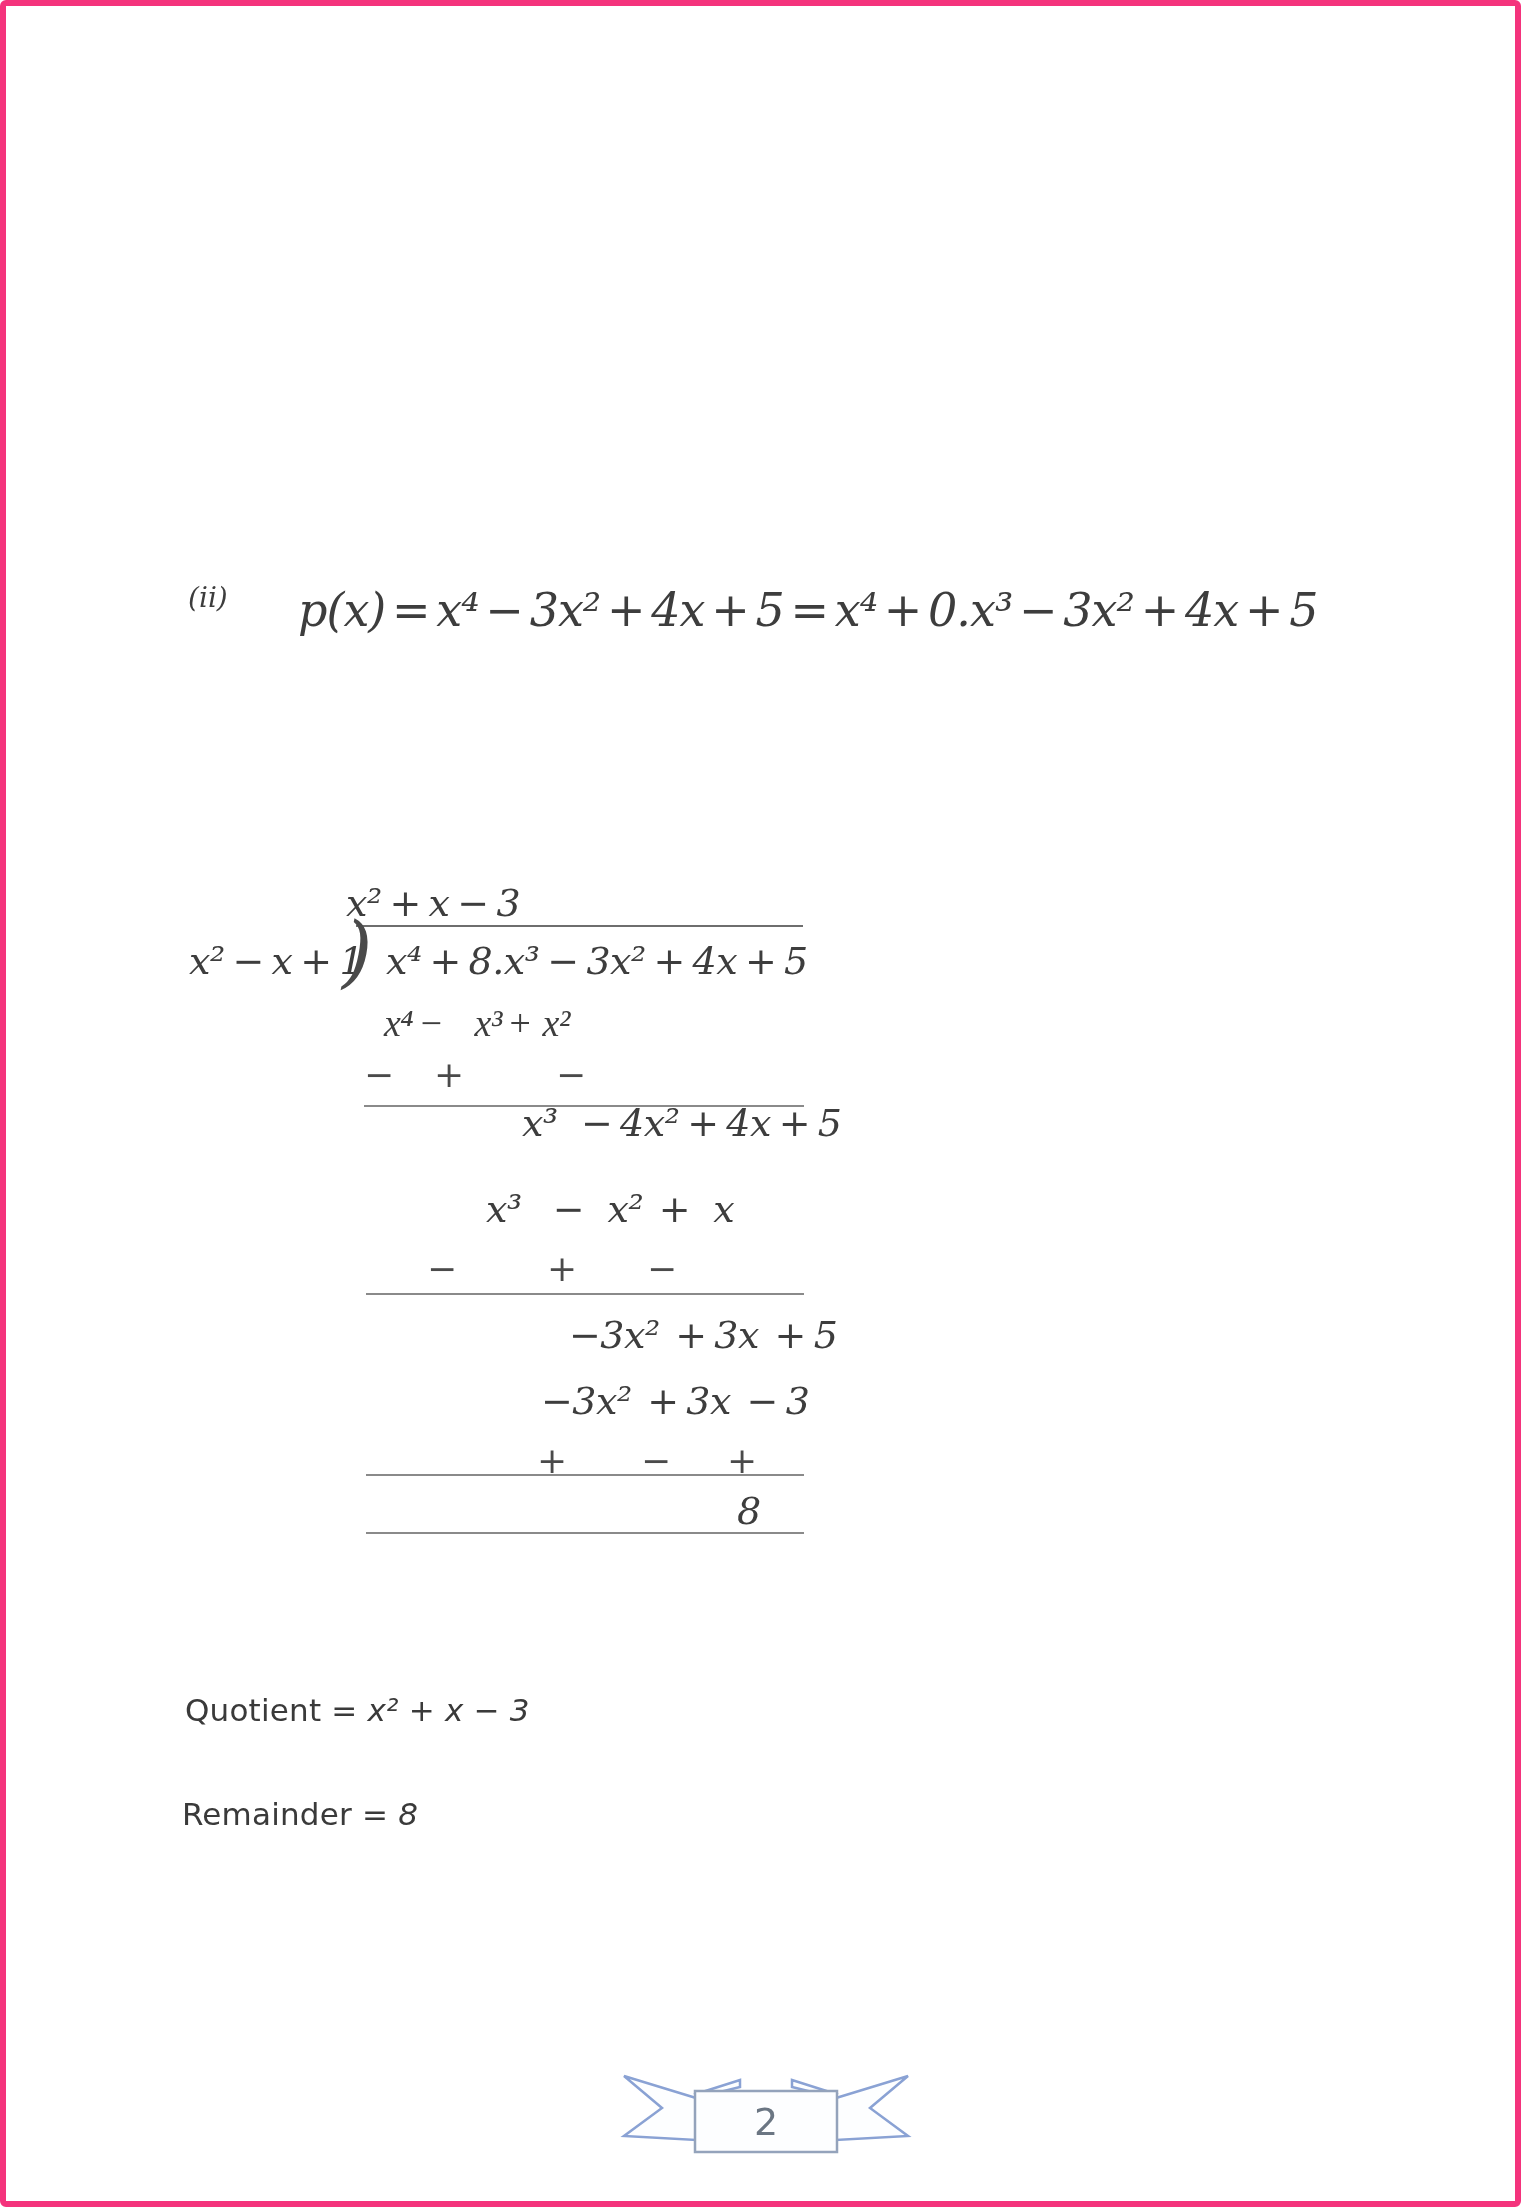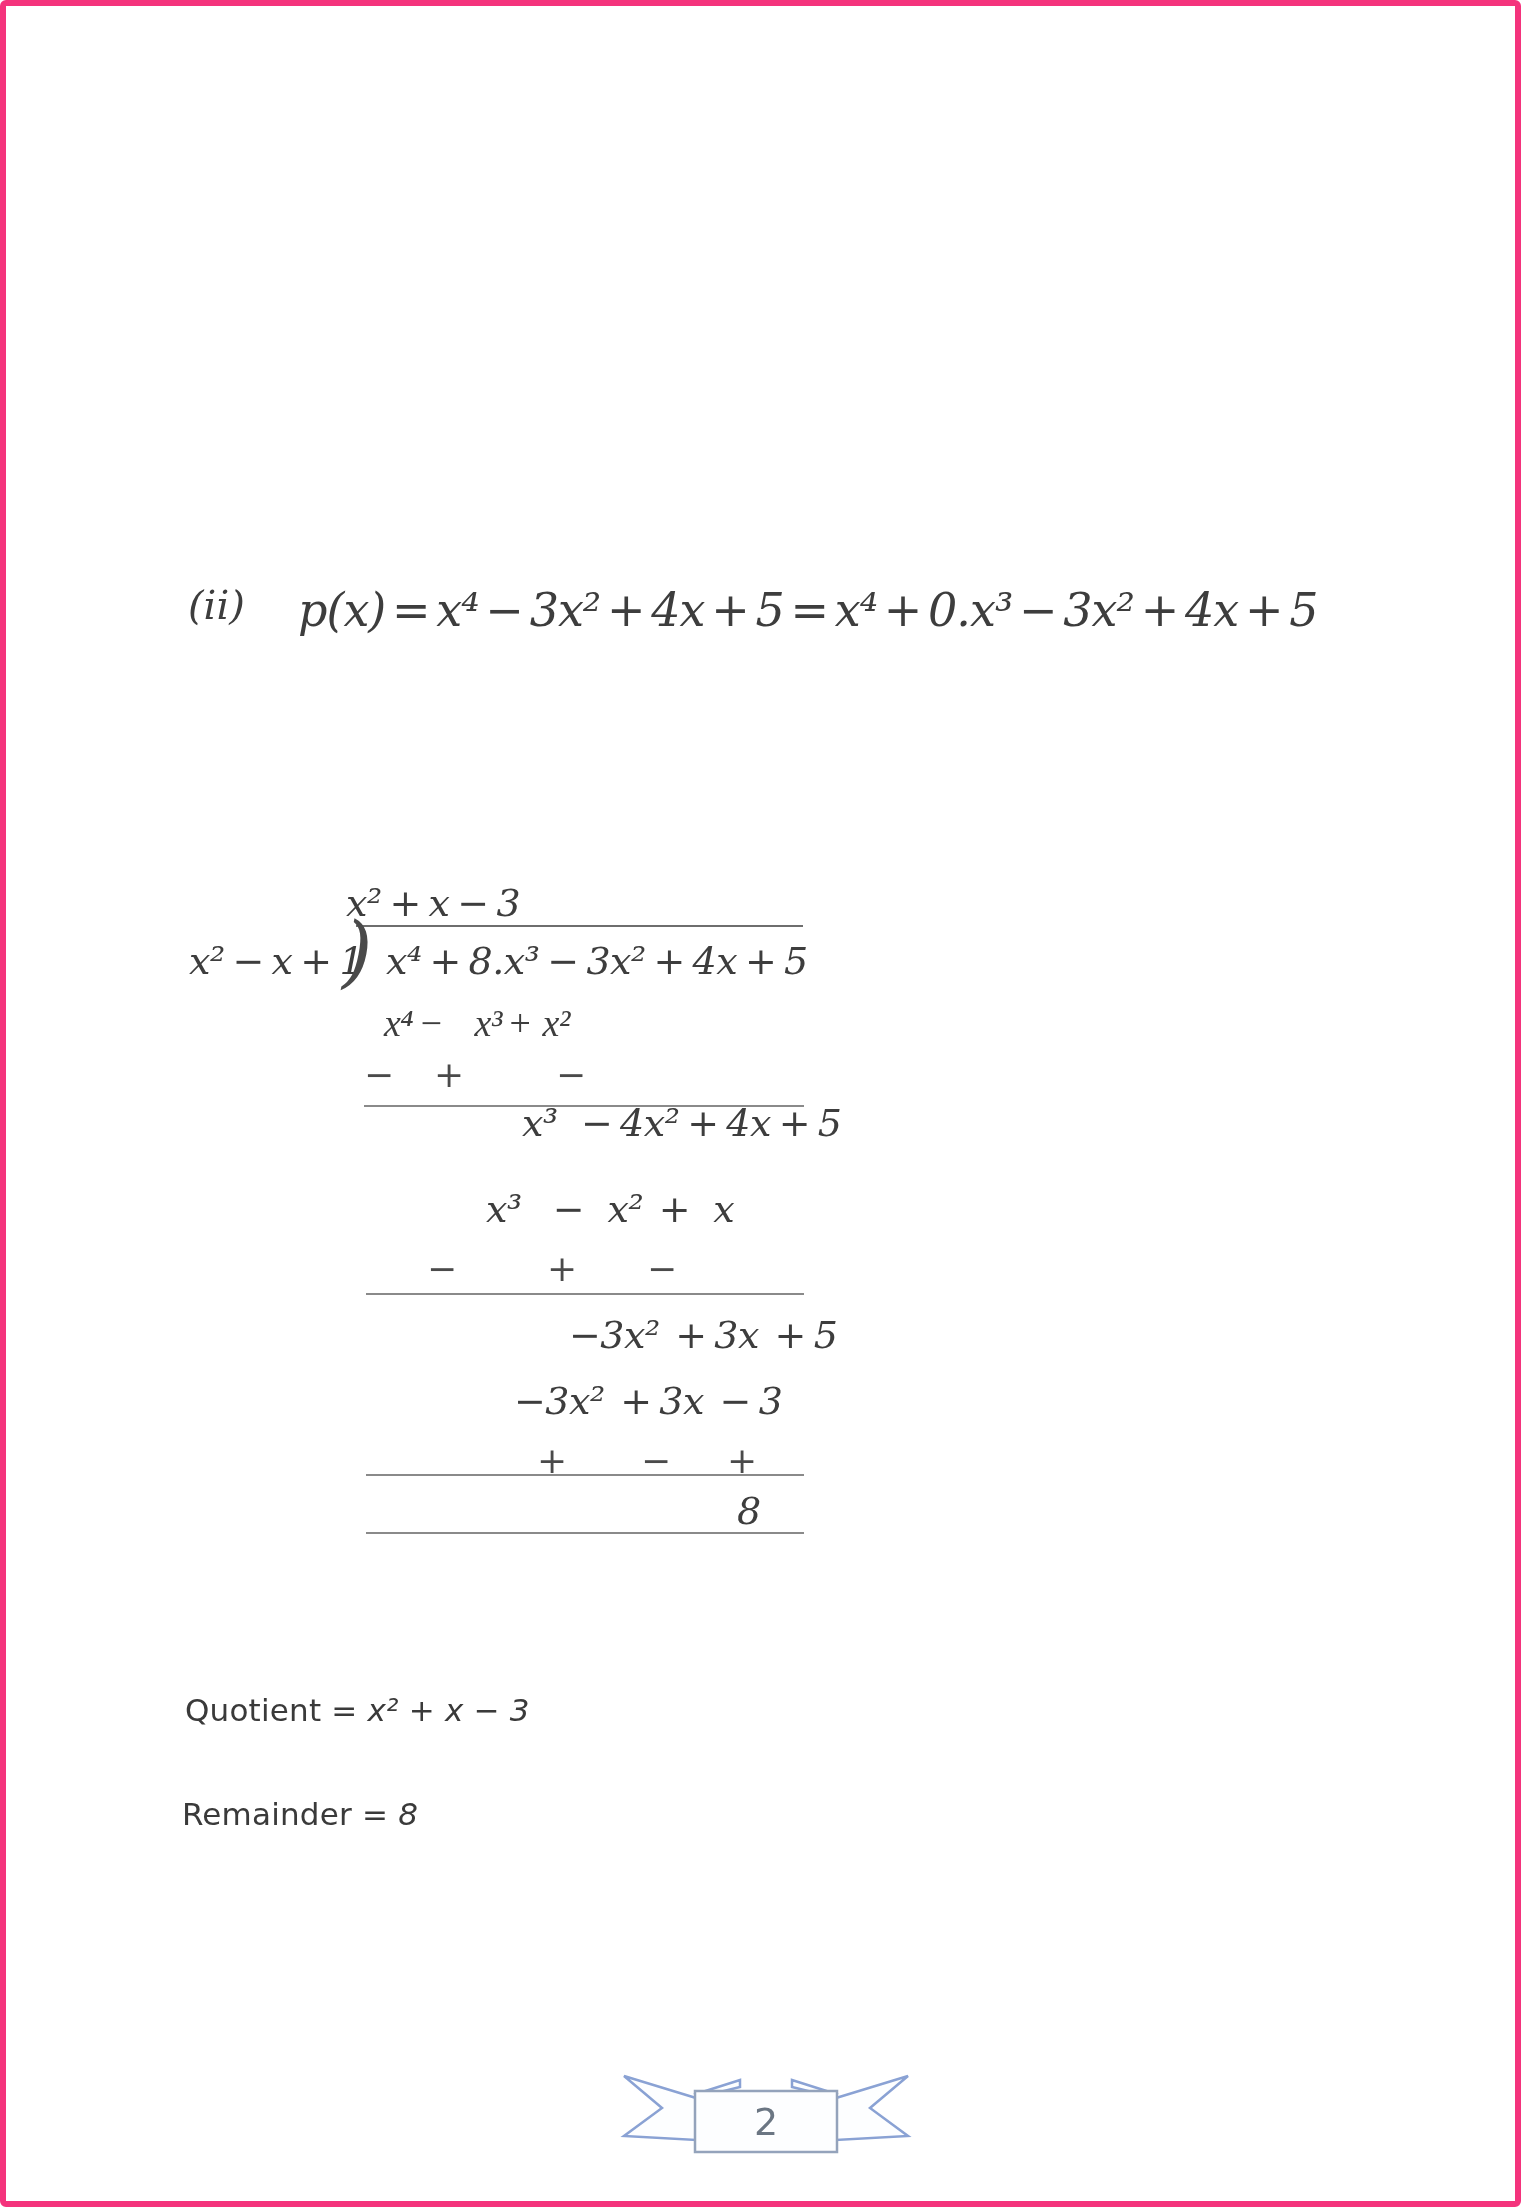--- a/index.html
+++ b/index.html
@@ -22,21 +22,21 @@
     font-style: italic;
     color: #3d3d3d;
     white-space: pre;
     line-height: 1.15;
   }
   .problem-line {
     font-size: 46px;
     letter-spacing: -1px;
     word-spacing: -0.15em;
   }
-  .idx { font-size: 40px; letter-spacing: 0; }
+  .idx { font-size: 28px; letter-spacing: 0; }
 
   .drow {
     font-size: 38px;
     word-spacing: -0.1em;
     letter-spacing: -0.5px;
   }
   .dsign {
     position: absolute;
     font-family: "DejaVu Serif", "Liberation Serif", serif;
     font-size: 36px;
@@ -104,21 +104,21 @@
     <div class="rule" style="left:358px; top:1099px; width:440px;"></div>
 
     <div class="math drow" style="left:480px; top:1096px;margin-left:36px;">x³   − 4x² + 4x + 5</div>
     <div class="math drow" style="left:480px; top:1182px;">x³    −   x²  +   x</div>
     <span class="dsign" style="left:421px; top:1242px;">−</span>
     <span class="dsign" style="left:541px; top:1242px;">+</span>
     <span class="dsign" style="left:641px; top:1242px;">−</span>
     <div class="rule" style="left:360px; top:1287px; width:438px;"></div>
 
     <div class="math drow" style="left:563px; top:1308px;">−3x²  + 3x  + 5</div>
-    <div class="math drow" style="left:508px; top:1374px;">−3x²  + 3x  − 3</div>
+    <div class="math drow" style="left:535px; top:1374px;">−3x²  + 3x  − 3</div>
     <span class="dsign" style="left:531px; top:1434px;">+</span>
     <span class="dsign" style="left:635px; top:1434px;">−</span>
     <span class="dsign" style="left:721px; top:1434px;">+</span>
     <div class="rule" style="left:360px; top:1468px; width:438px;"></div>
 
     <div class="math drow" style="left:731px; top:1484px;">8</div>
     <div class="rule" style="left:360px; top:1526px; width:438px;"></div>
   </div>
 
   <div class="result-line" style="left:179px; top:1686px;">

